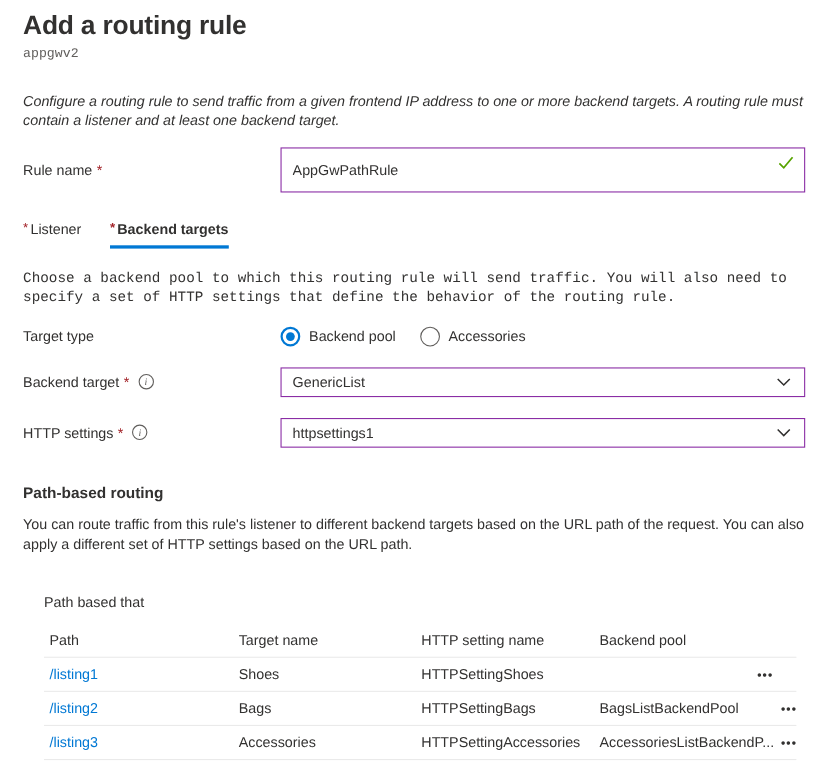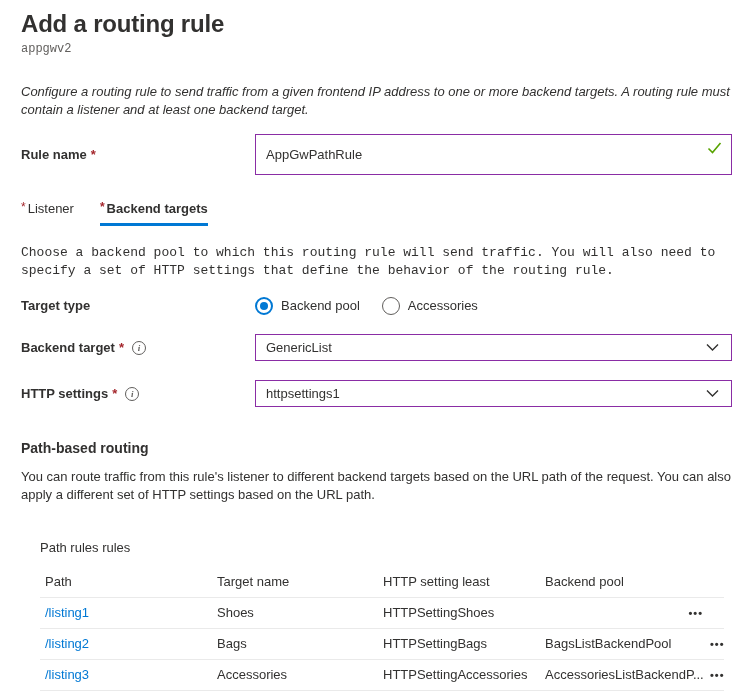--- a/index.html
+++ b/index.html
@@ -12,21 +12,21 @@
   .page { padding: 10px 21px 0 21px; width: 753px; }
 
   .title { font-size: 24px; font-weight: 600; color: #323130; letter-spacing: -0.2px; }
   .subtitle { font-size: 12px; color: #605e5c; margin-top: 4px; font-family: Liberation Mono, monospace; }
 
   .para { font-size: 13px; line-height: 1.42; color: #323130; max-width: 711px; }
   .intro { margin-top: 27px; font-style: italic; }
 
   
   .field-row { display: flex; align-items: center; margin-top: 14px; }
-  .field-label { width: 234px; flex: 0 0 234px; font-size: 13px; display: flex; align-items: flex-end; font-weight: bold; }
+  .field-label { width: 234px; flex: 0 0 234px; font-size: 13px; display: flex; align-items: center; }
   .req { color: #a4262c; margin-left: 4px; }
   .info-icon {
     display: inline-flex; align-items: center; justify-content: center;
     width: 14px; height: 14px; border: 1px solid #605e5c; border-radius: 50%;
     font-size: 9px; color: #605e5c; margin-left: 8px; font-style: italic;
     font-family: "Liberation Serif", serif; flex: 0 0 14px;
   }
 
   .input-wrap {
     flex: 1; position: relative; height: 41px;
@@ -176,27 +176,27 @@
         <svg width="13" height="9" viewBox="0 0 13 9">
             <path d="M1 1.5l5.5 5.5L12 1.5" fill="none" stroke="#323130" stroke-width="1.4"></path>
           </svg>
       </span>
     </div>
   </div>
 
   <div class="section-heading">Path-based routing</div>
   <p class="para path-desc">You can route traffic from this rule's listener to different backend targets based on the URL path of the request. You can also apply a different set of HTTP settings based on the URL path.</p>
 
-  <div class="table-label">Path rules rules</div>
+  <div class="table-label">Path based that</div>
 
   <div class="rules-table">
     <div class="t-row t-head">
       <span class="t-cell">Path</span>
       <span class="t-cell">Target name</span>
-      <span class="t-cell">HTTP setting least</span>
+      <span class="t-cell">HTTP setting name</span>
       <span class="t-cell">Backend pool</span>
       <span class="t-cell t-menu"></span>
     </div>
 
     <div class="t-row">
       <span class="t-cell"><a class="t-link">/listing1</a></span>
       <span class="t-cell">Shoes</span>
       <span class="t-cell">HTTPSettingShoes</span>
       <span class="t-cell t-menu"><button class="more-btn">•••</button></span>
     </div>

